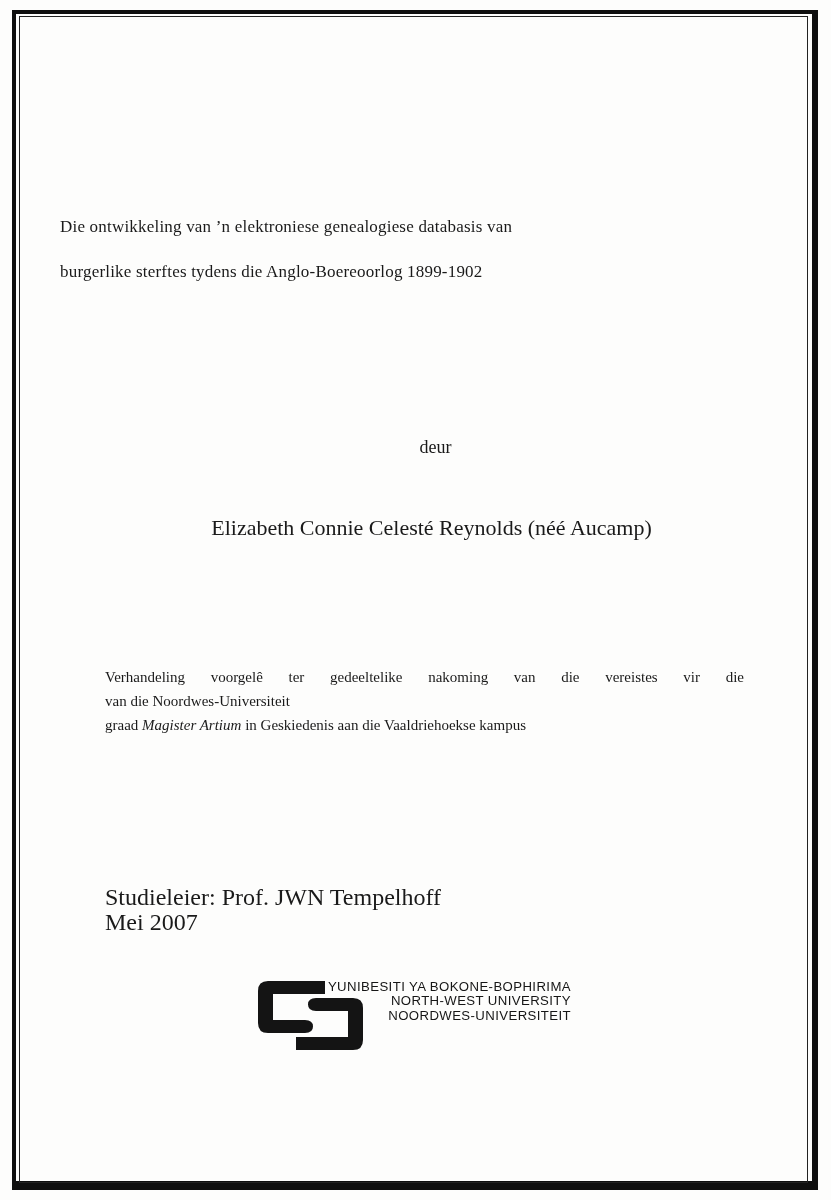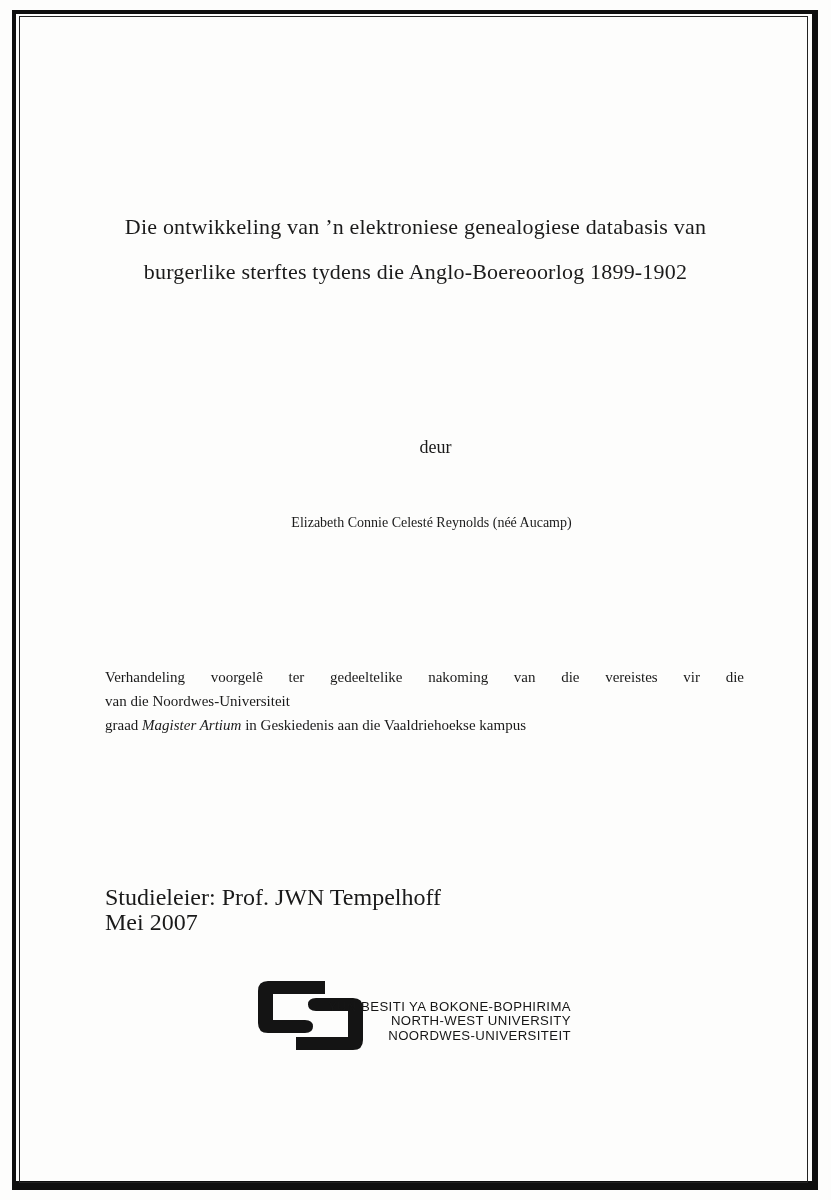--- a/index.html
+++ b/index.html
@@ -29,41 +29,40 @@
     position: absolute;
     top: 16px; left: 19px; right: 23px; bottom: 17px;
     border: 1.5px solid #222222;
     pointer-events: none;
   }
   .title-block {
     position: absolute;
     top: 204px;
     left: 60px;
     right: 60px;
-    text-align: center;
-    font-size: 22px;
+    font-size: 17px;
     line-height: 45px;
     letter-spacing: 0.2px;
   }
   .byline {
     position: absolute;
     top: 437px;
     left: 0;
     right: 0;
     text-align: center;
     font-size: 18px;
     margin-left: 40px;
   }
   .author {
     position: absolute;
     top: 515px;
     left: 0;
     right: 0;
     text-align: center;
-    font-size: 14px;
+    font-size: 22px;
     margin-left: 32px;
   }
   .submission {
     position: absolute;
     top: 665px;
     left: 105px;
     width: 639px;
     font-size: 15px;
     line-height: 24px;
   }
@@ -96,21 +95,20 @@
     position: absolute;
     top: 5px;
     right: 2px;
     text-align: right;
     font-family: "Liberation Sans", sans-serif;
     font-size: 13.2px;
     line-height: 14.3px;
     letter-spacing: 0.4px;
     white-space: nowrap;
     color: #161616;
-    margin-top: 20px;
   }
   .it { font-style: italic; }
 </style>
 </head>
 <body>
 
 <div class="page">
 
   <div class="frame-outer"></div>
   <div class="frame-inner"></div>

